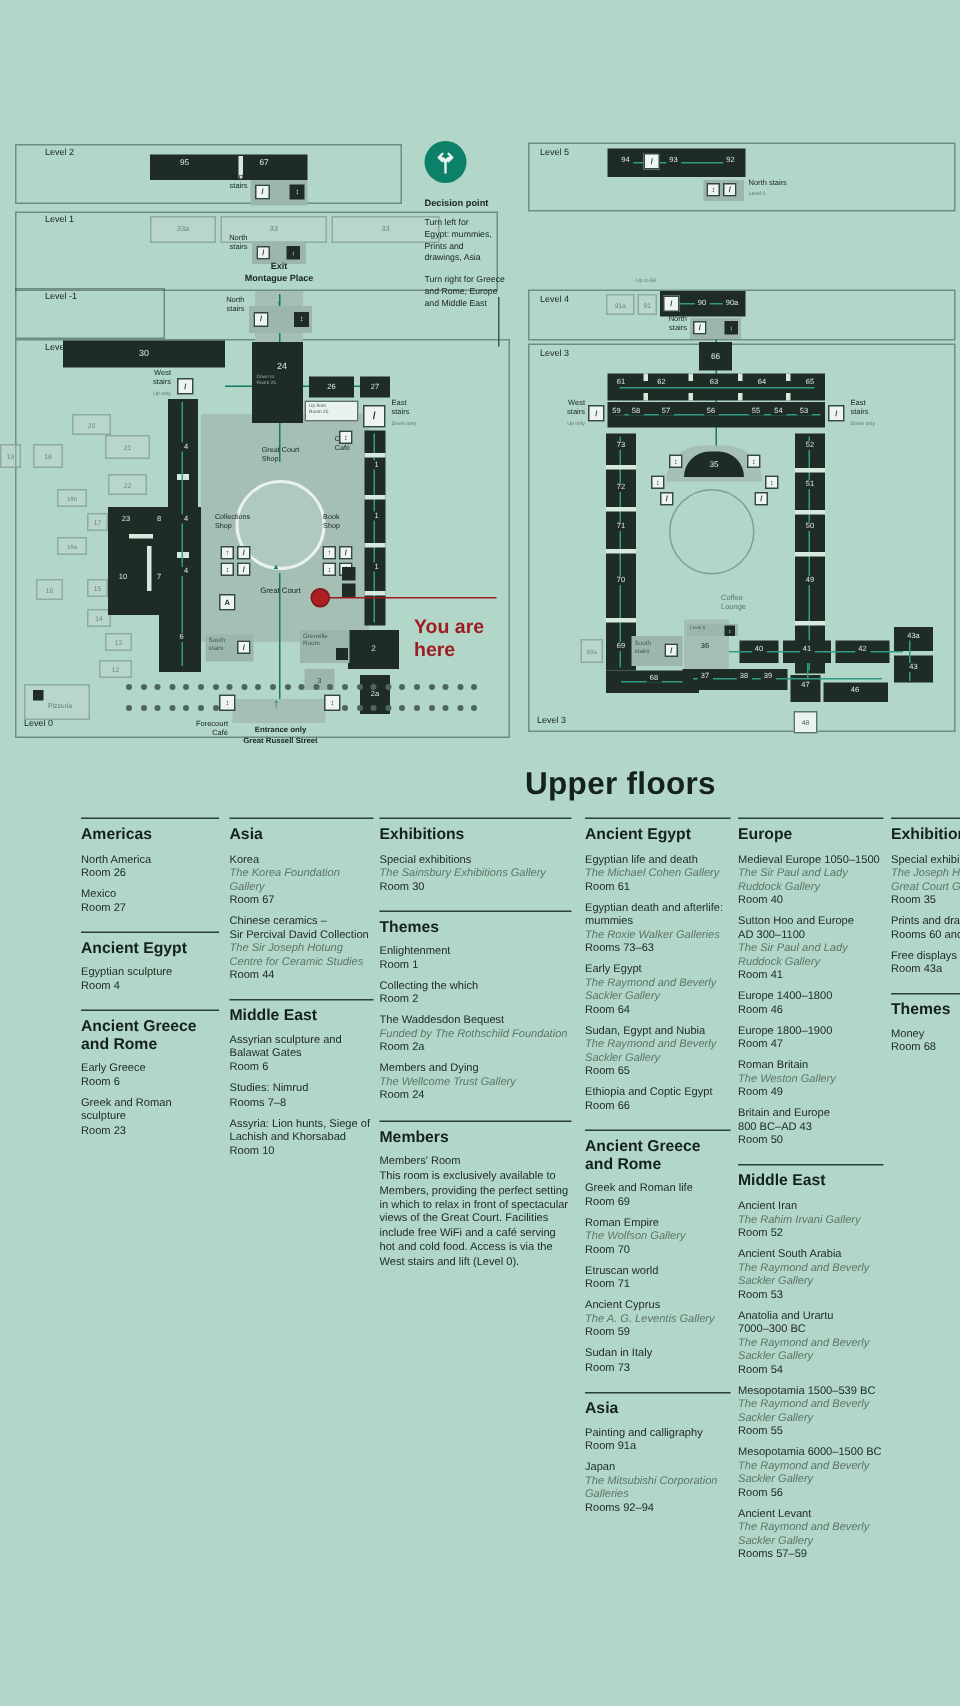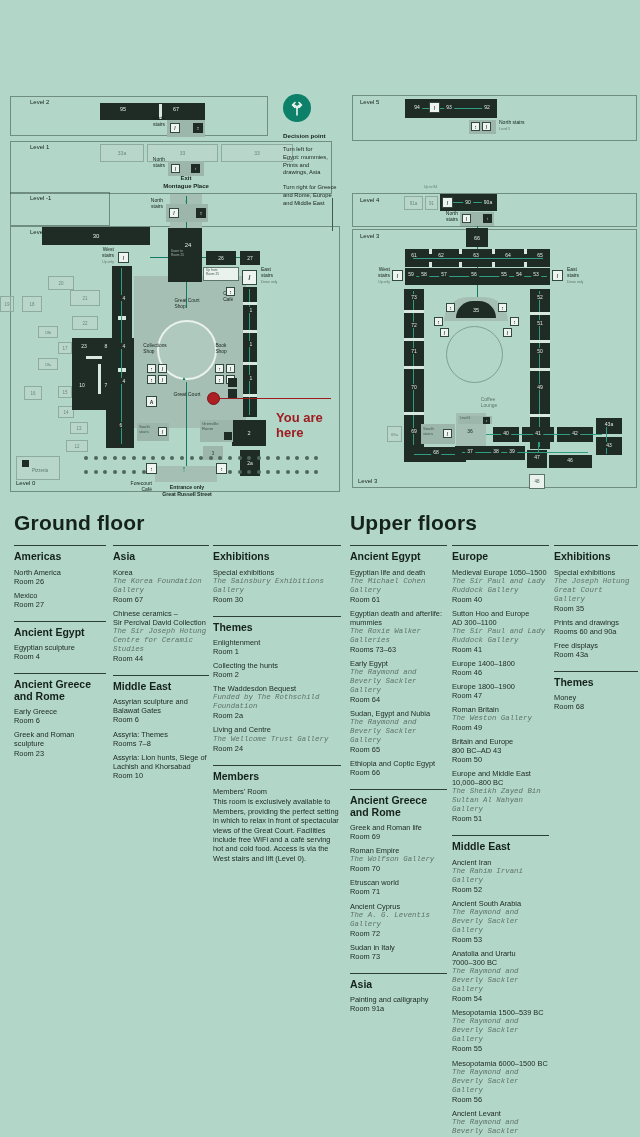--- a/index.html
+++ b/index.html
@@ -41,26 +41,26 @@
   .decision{position:absolute;left:283px;top:94px;width:62px;}
   .dp-circle{width:28px;height:28px;border-radius:50%;background:#0d8069;
              display:flex;align-items:center;justify-content:center;margin-bottom:10px;}
   .dp-title{font-size:6.2px;font-weight:700;color:#18241e;margin-bottom:7px;}
   .dp-line{font-size:5.8px;line-height:1.35;color:#18241e;margin-bottom:7px;white-space:pre-line;}
   
   .listing{position:absolute;}
   #ground-listing{left:14px;top:511px;width:332px;height:624px;}
   #upper-listing{left:350px;top:511px;width:289px;height:624px;}
   .ltitle{font-size:21px;font-weight:700;color:#15221c;margin:0;letter-spacing:.2px;}
-  .col{position:absolute;top:34px;}
+  .col{position:absolute;top:34px;margin-left:40px;}
   .grp{border-top:1.5px solid #2b3f36;padding-top:4px;margin-bottom:12px;}
   .grp h2{font-size:10.5px;font-weight:700;margin:1px 0 5px;white-space:pre-line;line-height:1.1;color:#15221c;}
   .it{margin-bottom:5px;font-size:7.4px;line-height:1.22;color:#202c25;}
   .nm{white-space:pre-line;}
-  .gl{font-style:italic;color:#5f7469;font-family:Liberation Mono, monospace;}
+  .gl{font-style:italic;color:#5f7469;}
   .ds{margin-top:1px;line-height:1.28;}
 </style>
 </head>
 <body>
 
 <div id="page">
   <div id="stage">
       <div class="me rx fr" style="left: 10px; top: 96px; width: 258px; height: 40px;"></div>
       <div class="me rx fr" style="left: 10px; top: 141px; width: 322px; height: 53px;"></div>
       <div class="me rx fr" style="left: 10px; top: 192px; width: 100px; height: 34px;"></div>
@@ -535,21 +535,20 @@
     <div class="dp-line">Turn left for
 Egypt: mummies,
 Prints and
 drawings, Asia</div>
     <div class="dp-line">Turn right for Greece
 and Rome, Europe
 and Middle East</div>
   </div>
 
   <div class="listing" id="ground-listing">
-    <h1 class="ltitle">Ground floor</h1>
   <div class="col" style="left: 0px; width: 92px;">
         <div class="grp">
           <h2>Americas</h2>
           <div class="it">
             <div class="nm">North America</div>
             <div class="rm">Room 26</div>
           </div>
           <div class="it">
             <div class="nm">Mexico</div>
             <div class="rm">Room 27</div>
@@ -590,21 +589,21 @@
             <div class="rm">Room 44</div>
           </div>
         </div>
         <div class="grp">
           <h2>Middle East</h2>
           <div class="it">
             <div class="nm">Assyrian sculpture and Balawat Gates</div>
             <div class="rm">Room 6</div>
           </div>
           <div class="it">
-            <div class="nm">Assyria: Themes</div>
+            <div class="nm">Studies: Nimrud</div>
             <div class="rm">Rooms 7–8</div>
           </div>
           <div class="it">
             <div class="nm">Assyria: Lion hunts, Siege of Lachish and Khorsabad</div>
             <div class="rm">Room 10</div>
           </div>
         </div>
       </div>
       <div class="col" style="left: 199px; width: 128px;">
         <div class="grp">
@@ -615,30 +614,30 @@
             <div class="rm">Room 30</div>
           </div>
         </div>
         <div class="grp">
           <h2>Themes</h2>
           <div class="it">
             <div class="nm">Enlightenment</div>
             <div class="rm">Room 1</div>
           </div>
           <div class="it">
-            <div class="nm">Collecting the hunts</div>
+            <div class="nm">Collecting the which</div>
             <div class="rm">Room 2</div>
           </div>
           <div class="it">
             <div class="nm">The Waddesdon Bequest</div>
             <div class="gl">Funded by The Rothschild Foundation</div>
             <div class="rm">Room 2a</div>
           </div>
           <div class="it">
-            <div class="nm">Living and Centre</div>
+            <div class="nm">Members and Dying</div>
             <div class="gl">The Wellcome Trust Gallery</div>
             <div class="rm">Room 24</div>
           </div>
         </div>
         <div class="grp">
           <h2>Members</h2>
           <div class="it">
             <div class="nm">Members' Room</div>
             <div class="ds">This room is exclusively available to Members, providing the perfect setting in which to relax in front of spectacular views of the Great Court. Facilities include free WiFi and a café serving hot and cold food. Access is via the West stairs and lift (Level 0).</div>
           </div>
@@ -688,32 +687,37 @@
             <div class="gl">The Wolfson Gallery</div>
             <div class="rm">Room 70</div>
           </div>
           <div class="it">
             <div class="nm">Etruscan world</div>
             <div class="rm">Room 71</div>
           </div>
           <div class="it">
             <div class="nm">Ancient Cyprus</div>
             <div class="gl">The A. G. Leventis Gallery</div>
-            <div class="rm">Room 72</div>
+            <div class="rm">Room 59</div>
           </div>
           <div class="it">
             <div class="nm">Sudan in Italy</div>
             <div class="rm">Room 73</div>
           </div>
         </div>
         <div class="grp">
           <h2>Asia</h2>
           <div class="it">
             <div class="nm">Painting and calligraphy</div>
             <div class="rm">Room 91a</div>
+          </div>
+          <div class="it">
+            <div class="nm">Japan</div>
+            <div class="gl">The Mitsubishi Corporation Galleries</div>
+            <div class="rm">Rooms 92–94</div>
           </div>
         </div>
       </div>
       <div class="col" style="left: 102px; width: 97px;">
         <div class="grp">
           <h2>Europe</h2>
           <div class="it">
             <div class="nm">Medieval Europe 1050–1500</div>
             <div class="gl">The Sir Paul and Lady Ruddock Gallery</div>
             <div class="rm">Room 40</div>
@@ -735,26 +739,20 @@
           <div class="it">
             <div class="nm">Roman Britain</div>
             <div class="gl">The Weston Gallery</div>
             <div class="rm">Room 49</div>
           </div>
           <div class="it">
             <div class="nm">Britain and Europe
 800 BC–AD 43</div>
             <div class="rm">Room 50</div>
           </div>
-          <div class="it">
-            <div class="nm">Europe and Middle East
-10,000–800 BC</div>
-            <div class="gl">The Sheikh Zayed Bin Sultan Al Nahyan Gallery</div>
-            <div class="rm">Room 51</div>
-          </div>
         </div>
         <div class="grp">
           <h2>Middle East</h2>
           <div class="it">
             <div class="nm">Ancient Iran</div>
             <div class="gl">The Rahim Irvani Gallery</div>
             <div class="rm">Room 52</div>
           </div>
           <div class="it">
             <div class="nm">Ancient South Arabia</div>

